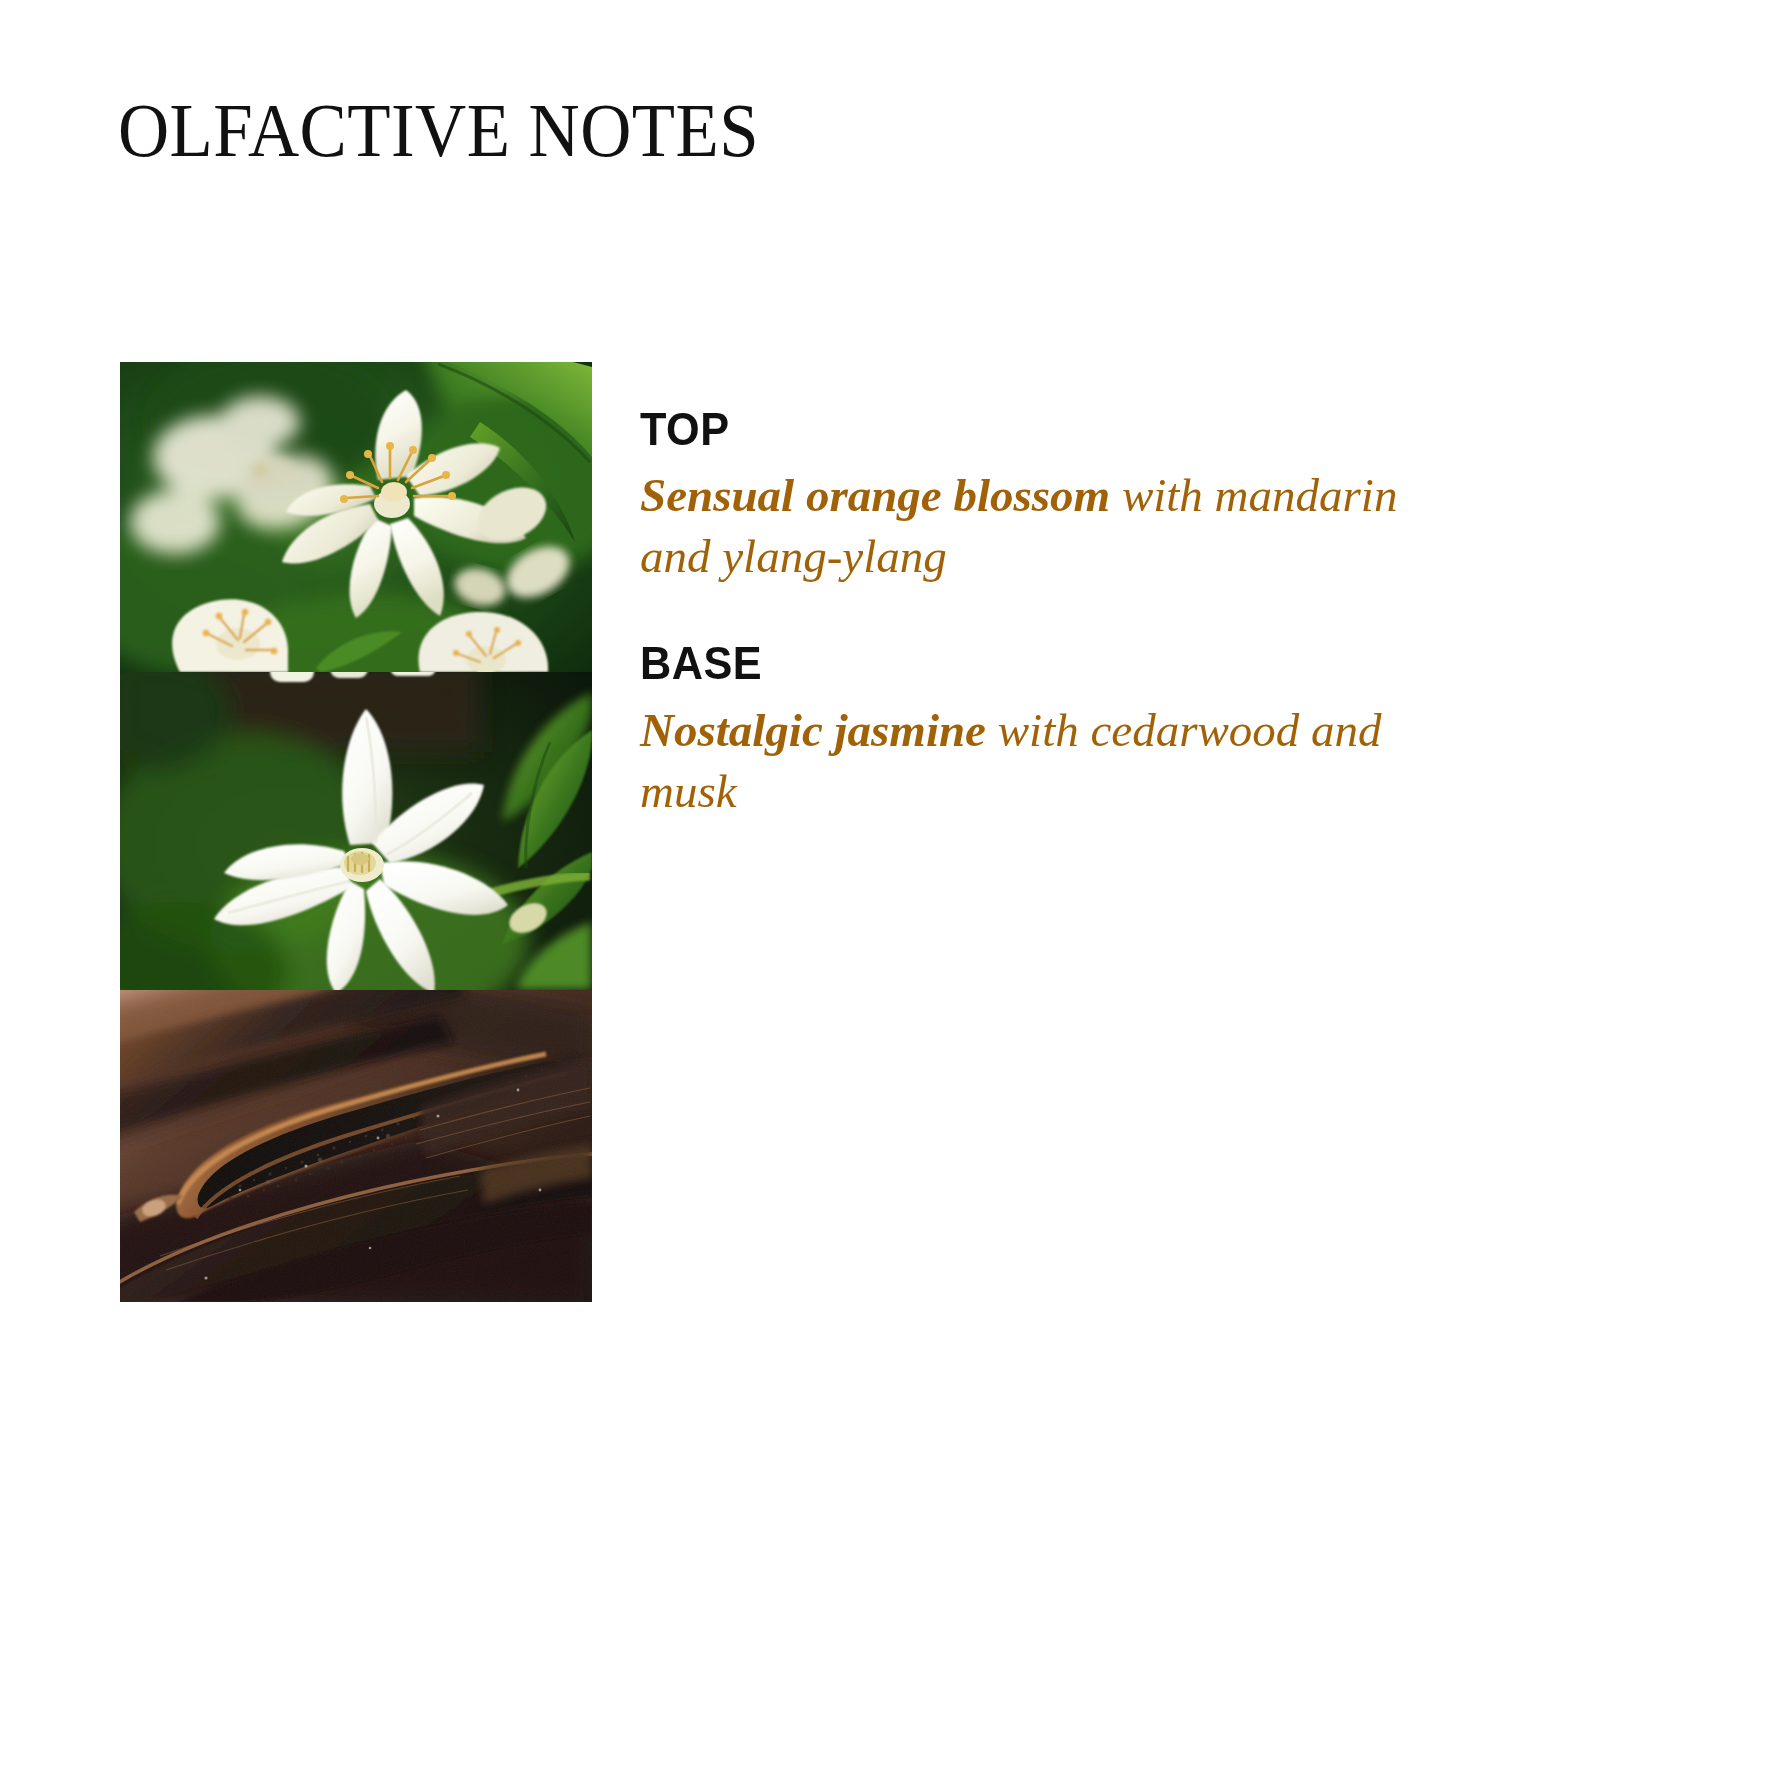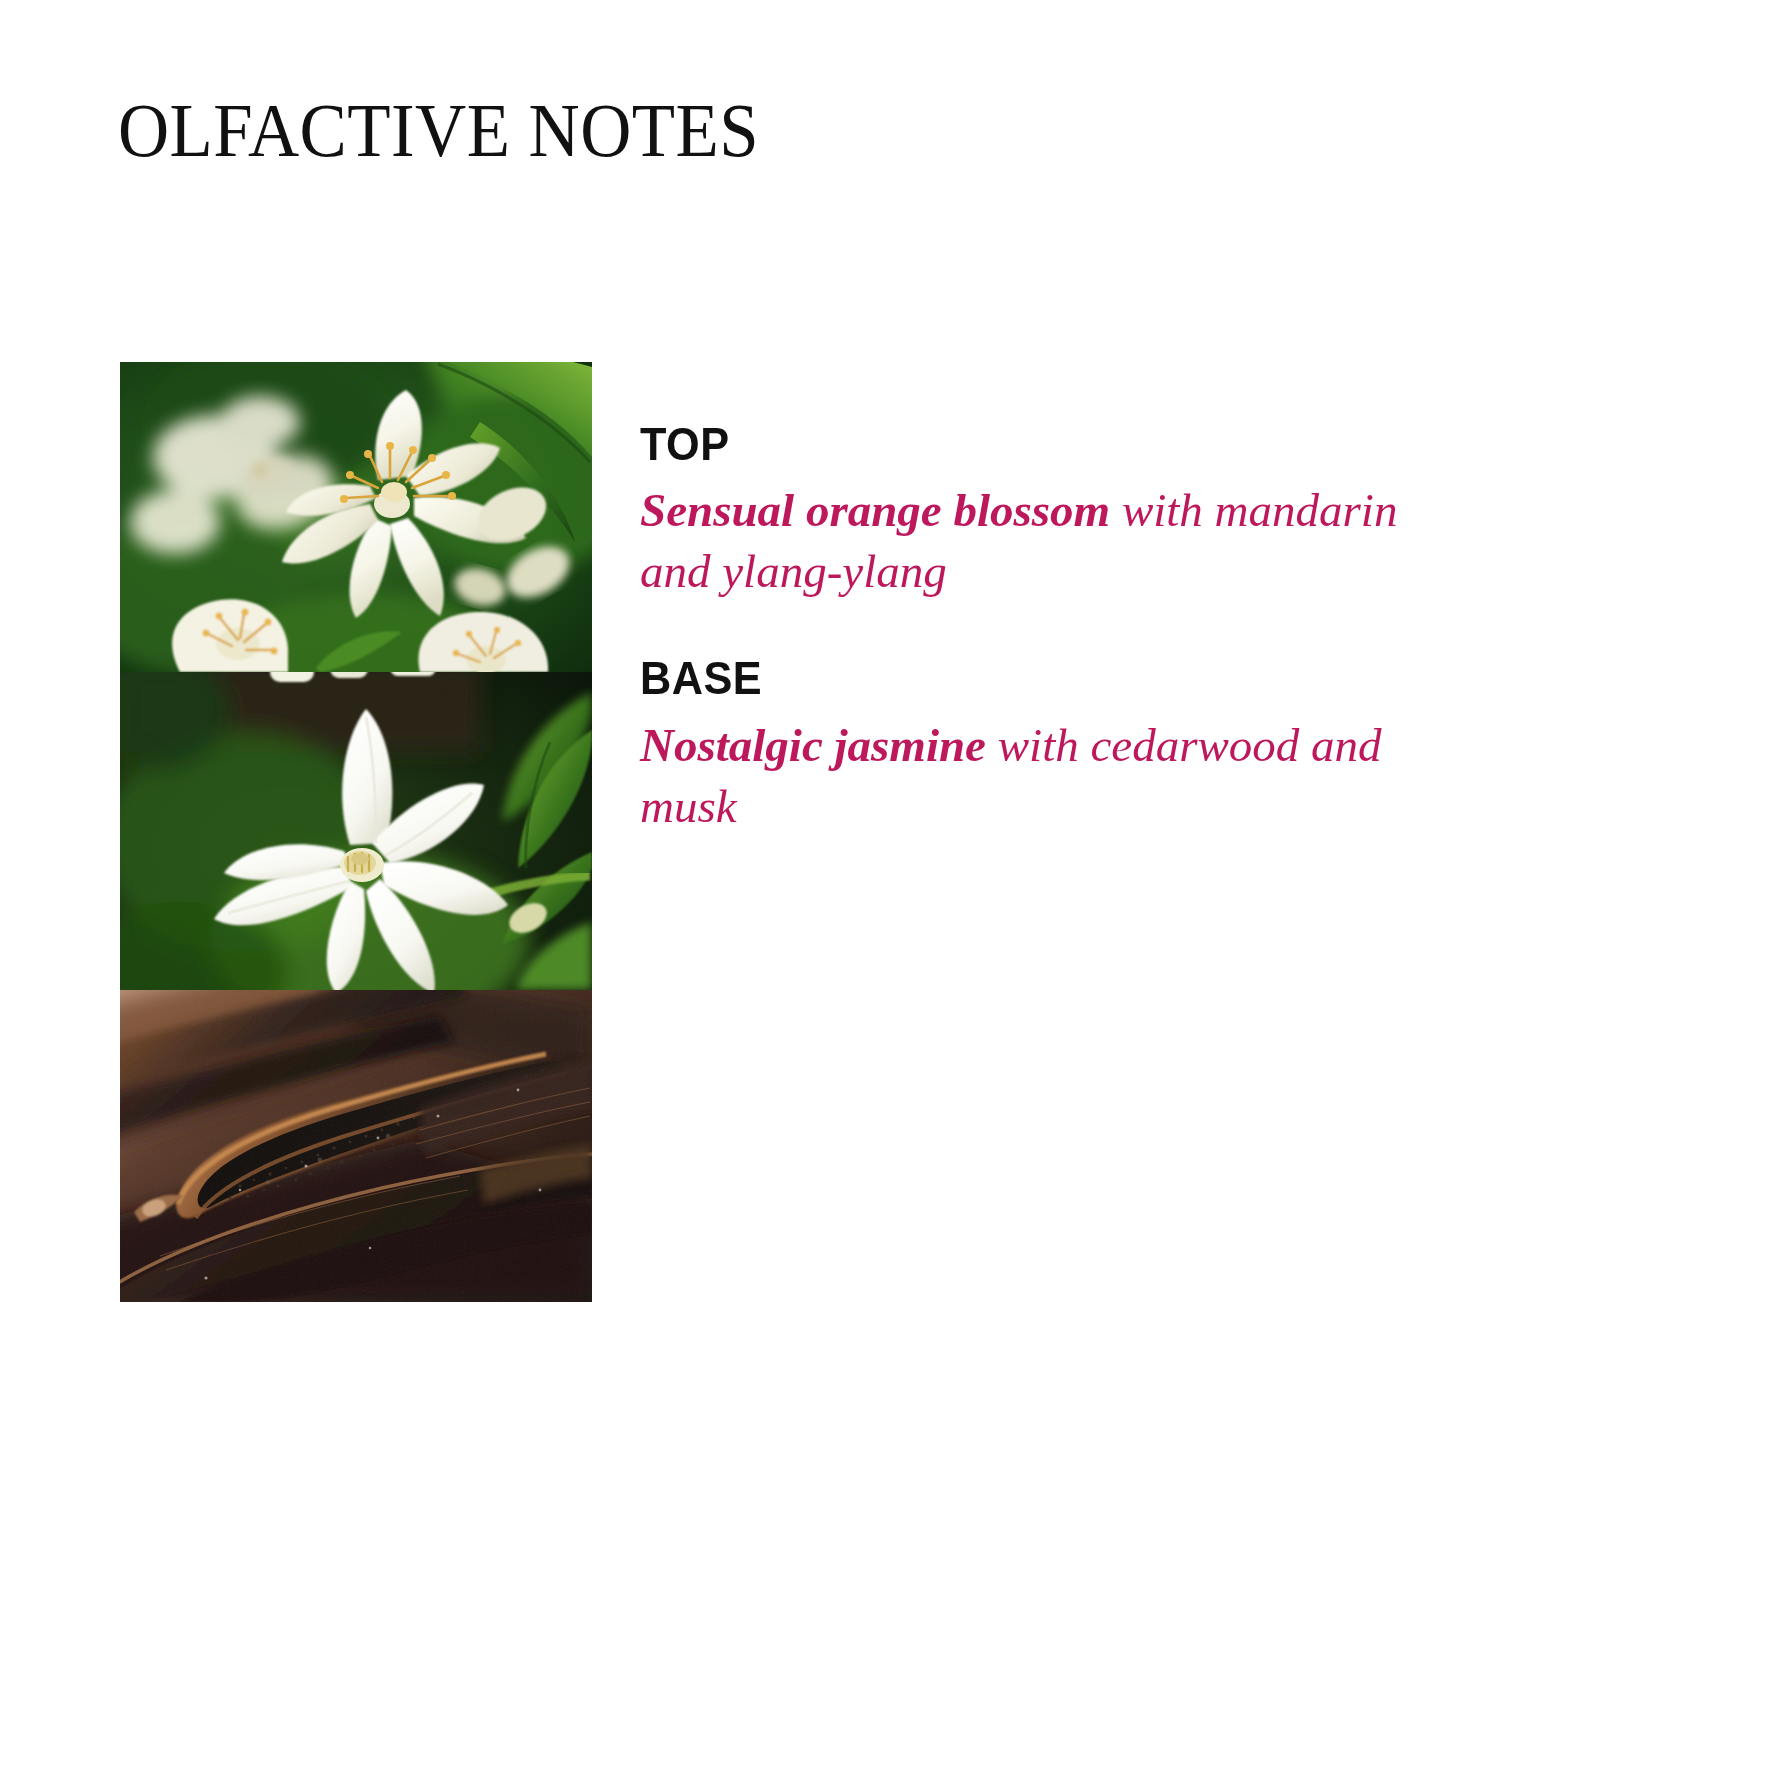--- a/index.html
+++ b/index.html
@@ -59,21 +59,21 @@
   }
   .photo-orange { height: 310px; }
   .photo-tiare  { height: 318px; }
   .photo-vanilla{ height: 312px; }
   .photo svg { display: block; width: 100%; height: 100%; }
 
   
   .notes {
     position: absolute;
     left: 640px;
-    top: 420px;
+    top: 405px;
     width: 840px;
   }
   .note-block { margin-bottom: 52px; }
   .note-block:last-child { margin-bottom: 0; }
 
   .note-label {
     font-family: "Liberation Sans", "DejaVu Sans", sans-serif;
     font-weight: 700;
     font-size: 46px;
     line-height: 1.05;
@@ -81,21 +81,21 @@
     color: #111111;
     margin-bottom: 12px;
     transform: scaleX(0.94);
     transform-origin: left center;
   }
   .note-desc {
     font-family: "Liberation Serif", "DejaVu Serif", serif;
     font-style: italic;
     font-size: 47px;
     line-height: 1.30;
-    color: #be185d;
+    color: #a16207;
     max-width: 760px;
   }
   .note-lead {
     font-weight: 700;
     font-style: italic;
   }
   .note-rest {
     font-weight: 400;
     font-style: italic;
   }

